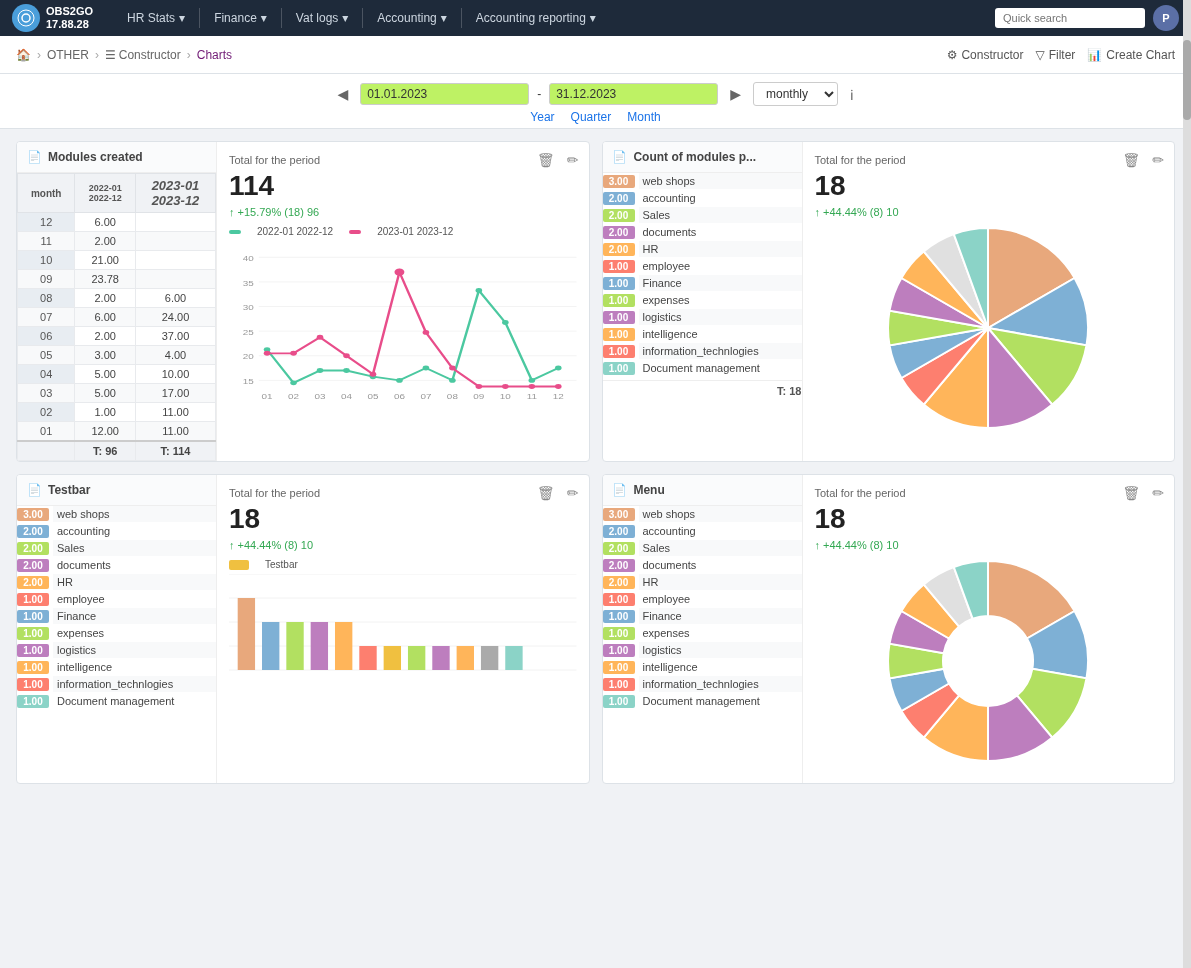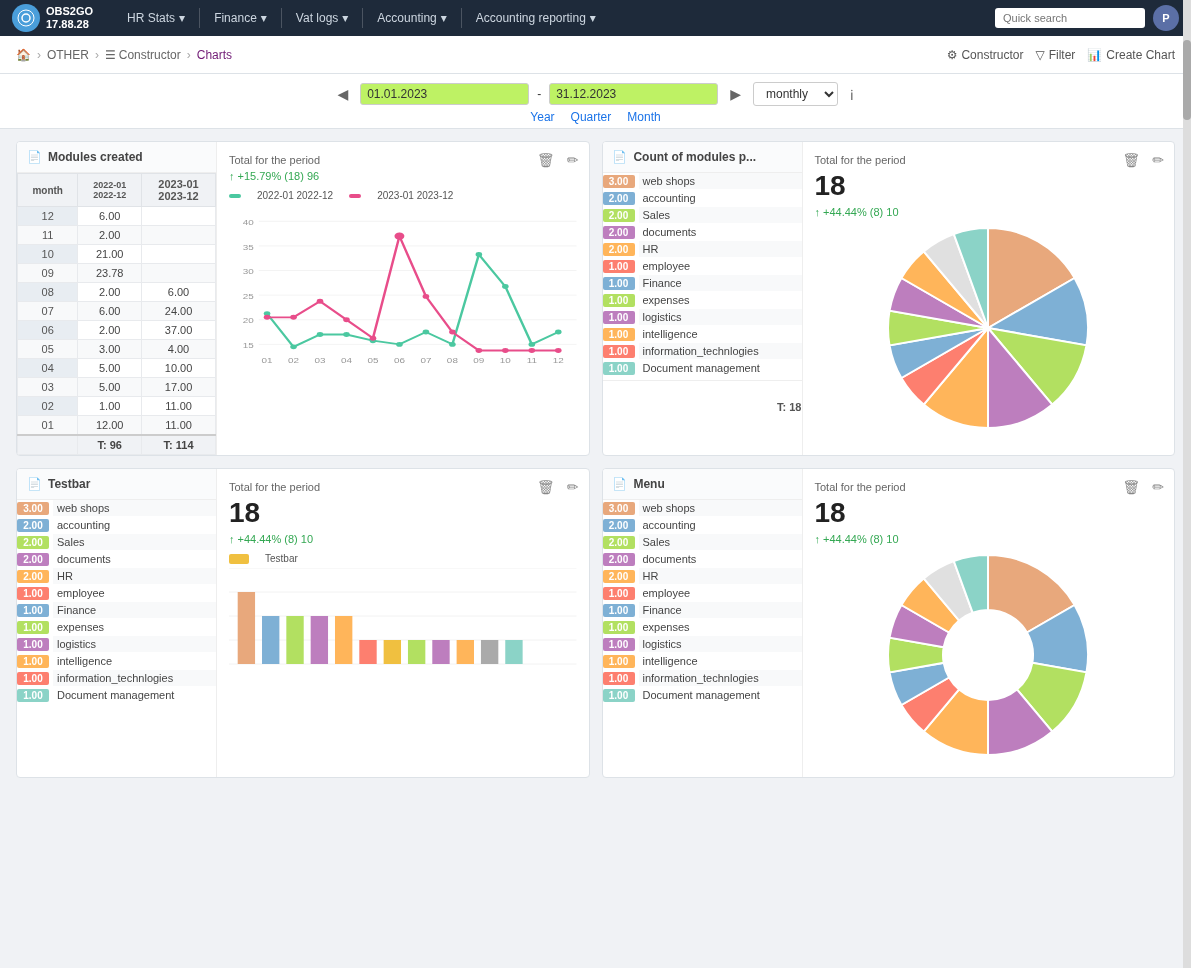--- a/index.html
+++ b/index.html
@@ -233,21 +233,21 @@
     .bar-label {
       font-size: 11px;
       color: #444;
       flex: 1;
       padding: 2px 4px;
     }
     .bar-item:nth-child(odd) .bar-label { background: #f8f9fa; }
     .bar-total-row {
       display: flex;
       justify-content: flex-end;
-      padding: 20px 0;
+      padding: 4px 0;
       font-size: 11px;
       font-weight: 600;
       color: #555;
       border-top: 1px solid #eee;
       margin-top: 4px;
     }
 
     
     .pie-container { display: flex; justify-content: center; align-items: center; height: 220px; }
 
@@ -369,21 +369,21 @@
     <div class="chart-left">
       <div class="card-header">
         <span>📄</span>
         <span>Modules created</span>
       </div>
       <table class="data-table">
         <thead>
           <tr>
             <th>month</th>
             <th style="font-size:9px;">2022-01<br>2022-12</th>
-            <th style="font-size:11px;">2023-01<br>2023-12</th>
+            <th style="font-size:13px;font-style:italic;">2023-01<br>2023-12</th>
           </tr>
         </thead>
         <tbody id="modules-table-body">
         <tr>
     <td class="row-label">12</td>
     <td>6.00</td>
     <td></td>
   </tr>
             <tr style="background: rgb(220, 232, 245);">
     <td class="row-label">11</td>
@@ -447,20 +447,21 @@
 </tr>
           </tbody>
       </table>
     </div>
     <div class="chart-right">
       <div class="card-actions">
         <button class="card-action-btn">🗑</button>
         <button class="card-action-btn">✏</button>
       </div>
       <div class="total-period">Total for the period</div>
+      <div class="total-number">114</div>
       <div class="total-change">
         <span>↑</span>
         <span>+15.79% (18) 96</span>
       </div>
       <div class="chart-legend" style="margin-top:8px;">
         <div class="legend-item">
           <div class="legend-dot" style="background:#4bc8a0;"></div>
           <span>2022-01 2022-12</span>
         </div>
         <div class="legend-item">

